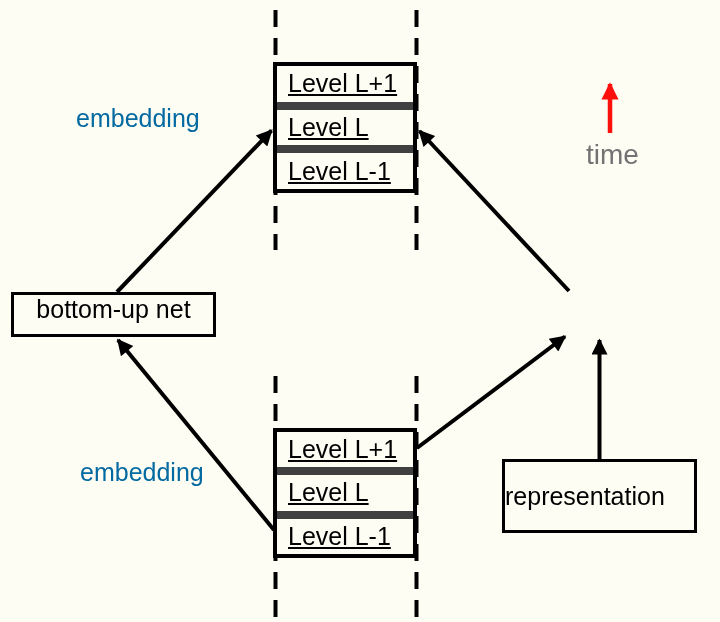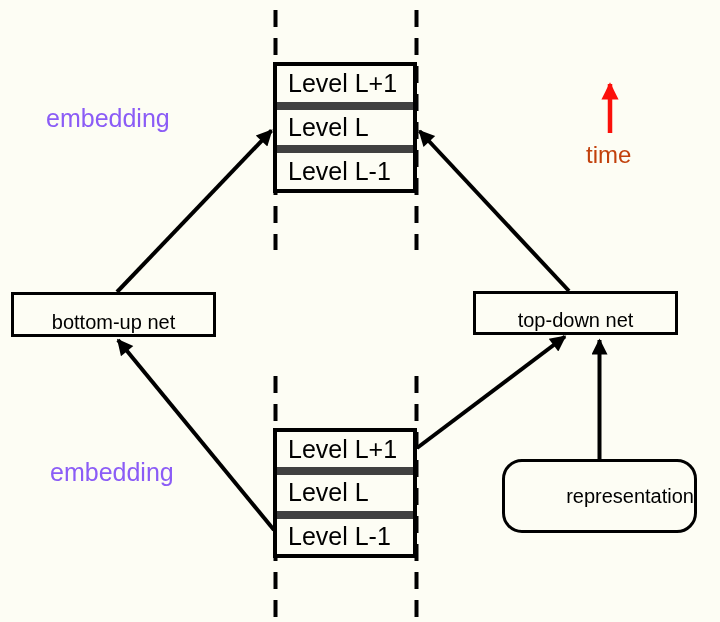--- a/index.html
+++ b/index.html
@@ -17,58 +17,60 @@
     left: 0; top: 0;
     width: 720px; height: 622px;
   }
   .stack {
     position: absolute;
     box-sizing: border-box;
     border: 4px solid #000;
     background: #fdfdf4;
     display: flex;
     flex-direction: column;
+    text-decoration: underline;
   }
   .stack .row {
     flex: 1 1 0;
     display: flex;
     align-items: center;
     padding-left: 11px;
     font-size: 25px;
     border-top: 8px solid #404040;
     white-space: nowrap;
   }
   .stack .row:first-child { border-top: none; }
   .netbox {
     position: absolute;
     box-sizing: border-box;
     border: 3px solid #000;
     background: #fdfdf4;
     display: flex;
-    align-items: flex-end;
+    align-items: flex-start;
     justify-content: center;
-    font-size: 20px;
+    font-size: 25px;
     white-space: nowrap;
   }
   .netbox.rep {
     flex-direction: column;
     line-height: 31px;
     text-align: center;
   }
   .green-label {
     position: absolute;
-    color: #8b5cf6;
+    color: #0369a1;
     font-size: 25px;
     line-height: 30px;
     white-space: nowrap;
+    margin-left: 30px;
   }
   .time-label {
     position: absolute;
-    color: #c2410c;
-    font-size: 24px;
+    color: #737373;
+    font-size: 28px;
     line-height: 30px;
     white-space: nowrap;
   }
 </style>
 </head>
 <body>
 
 <div class="canvas">
 
   <svg class="layer" viewBox="0 0 720 622">
@@ -120,25 +122,22 @@
     </div>
     <div class="row">
       <span>Level L-1</span>
     </div>
   </div>
 
   <div class="netbox" style="left:11px; top:292px; width:205px; height:45px;">
     <span>bottom-up net</span>
   </div>
 
-  <div class="netbox" style="left:473px; top:291px; width:205px; height:44px;">
-    <span>top-down net</span>
-  </div>
 
-  <div class="netbox rep" style="left:502px; top:459px; width:195px; height:74px;border-radius:20px;">
+  <div class="netbox rep" style="left:502px; top:459px; width:195px; height:74px;">
     <span>representation</span>
   </div>
 
   <div class="green-label" style="left:46px; top:103px;">
     <div>embedding</div>
   </div>
 
   <div class="green-label" style="left:50px; top:457px;">
     <div>embedding</div>
   </div>

